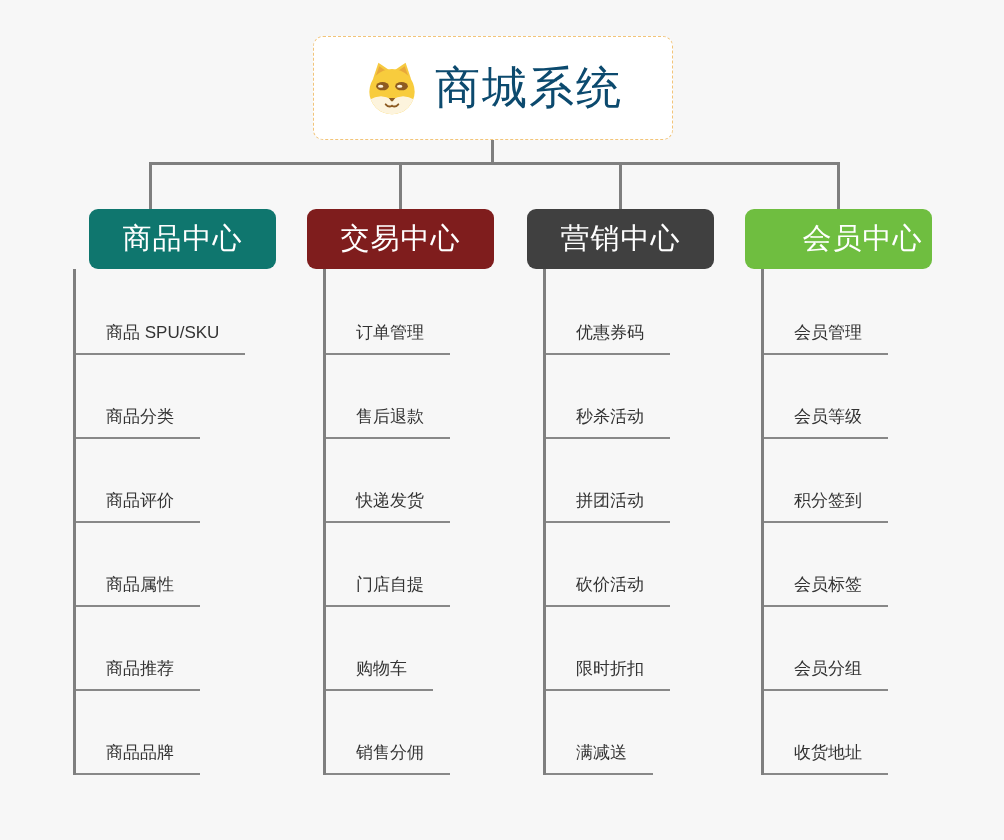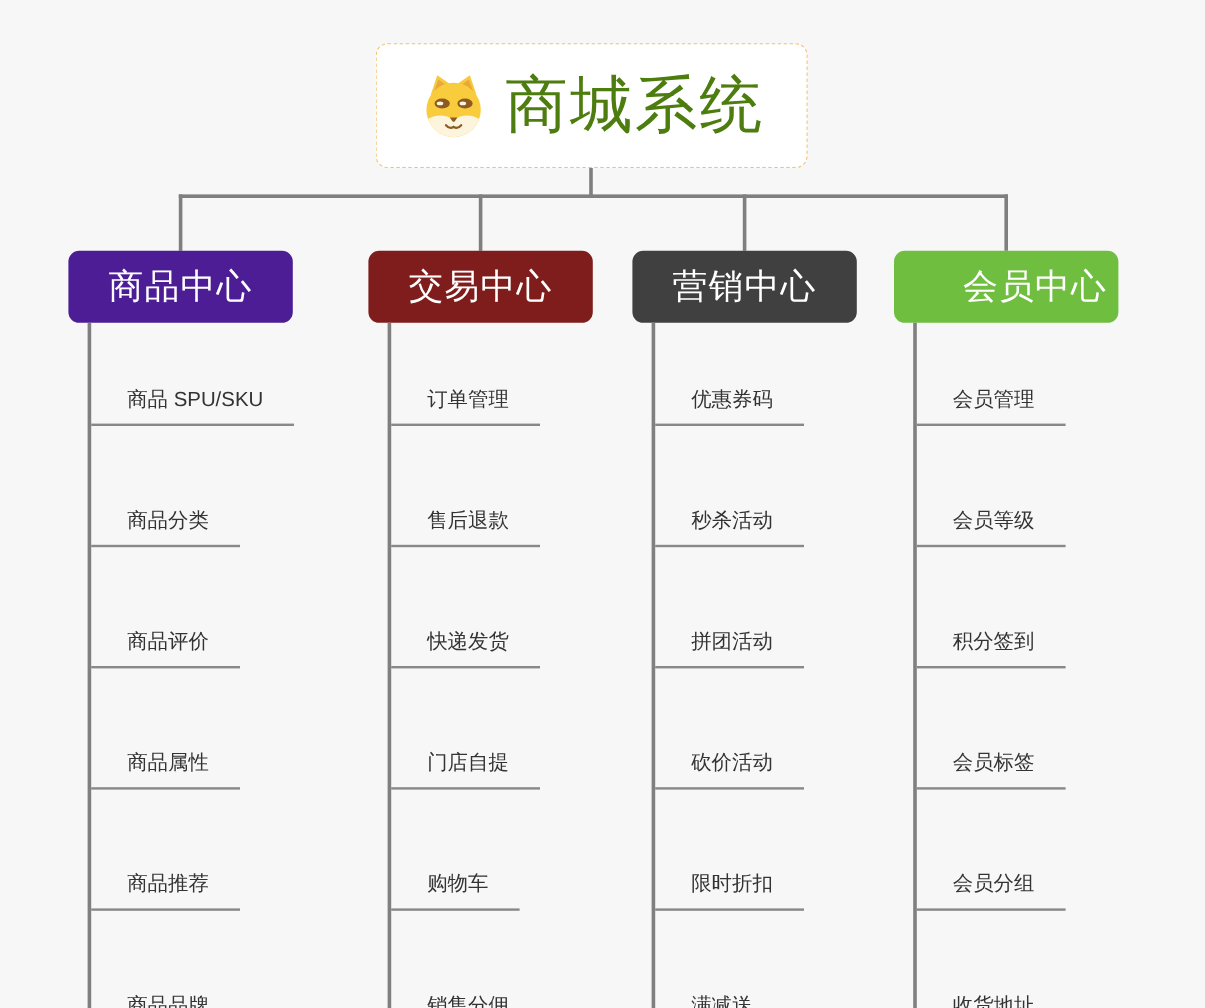--- a/index.html
+++ b/index.html
@@ -16,22 +16,22 @@
     position: absolute;
     left: 313px; top: 36px;
     width: 360px; height: 104px;
     background: #ffffff;
     border: 1px dashed #f2c479;
     border-radius: 10px;
     display: flex; align-items: center; justify-content: center;
     gap: 14px;
   }
   .root-label {
-    font-size: 52px;
-    color: #4d7c0f;
+    font-size: 45px;
+    color: #0c4a6e;
     letter-spacing: 2px;
     white-space: nowrap;
   }
 
   
   .conn { position: absolute; background: #7f7f7f; }
   .stem { left: 491px; top: 140px; width: 3px; height: 24px; }
   .hbar { left: 149px; top: 162px; width: 691px; height: 3px; }
   .drop { top: 162px; width: 3px; height: 47px; }
   .drop.d1 { left: 149px; }
@@ -56,21 +56,21 @@
     font-size: 29px;
     letter-spacing: 1px;
     white-space: nowrap;
   }
 
   .children {
     margin-left: 16px;
     border-left: 3px solid #7f7f7f;
   }
   .child-slot {
-    height: 101px;
+    height: 84px;
     display: flex;
     align-items: flex-end;
   }
   .child-slot:first-child { height: 86px; }
   .child-label {
     display: inline-block;
     white-space: nowrap;
     font-size: 17px;
     color: #333333;
     padding: 0 26px 9px 30px;
@@ -105,21 +105,21 @@
 
   <div class="conn stem"></div>
   <div class="conn hbar"></div>
   <div class="conn drop d1"></div>
   <div class="conn drop d2"></div>
   <div class="conn drop d3"></div>
   <div class="conn drop d4"></div>
 
   <div id="branches">
   <div class="branch">
-    <div class="branch-header" style="background: #4c1d95;">
+    <div class="branch-header" style="background: #0f766e; margin-left: 32px;">
       <span class="branch-label">商品中心</span>
     </div>
     <div class="children">
   <div class="child-slot">
     <span class="child-label">商品 SPU/SKU</span>
   </div>
 
   <div class="child-slot">
     <span class="child-label">商品分类</span>
   </div>

